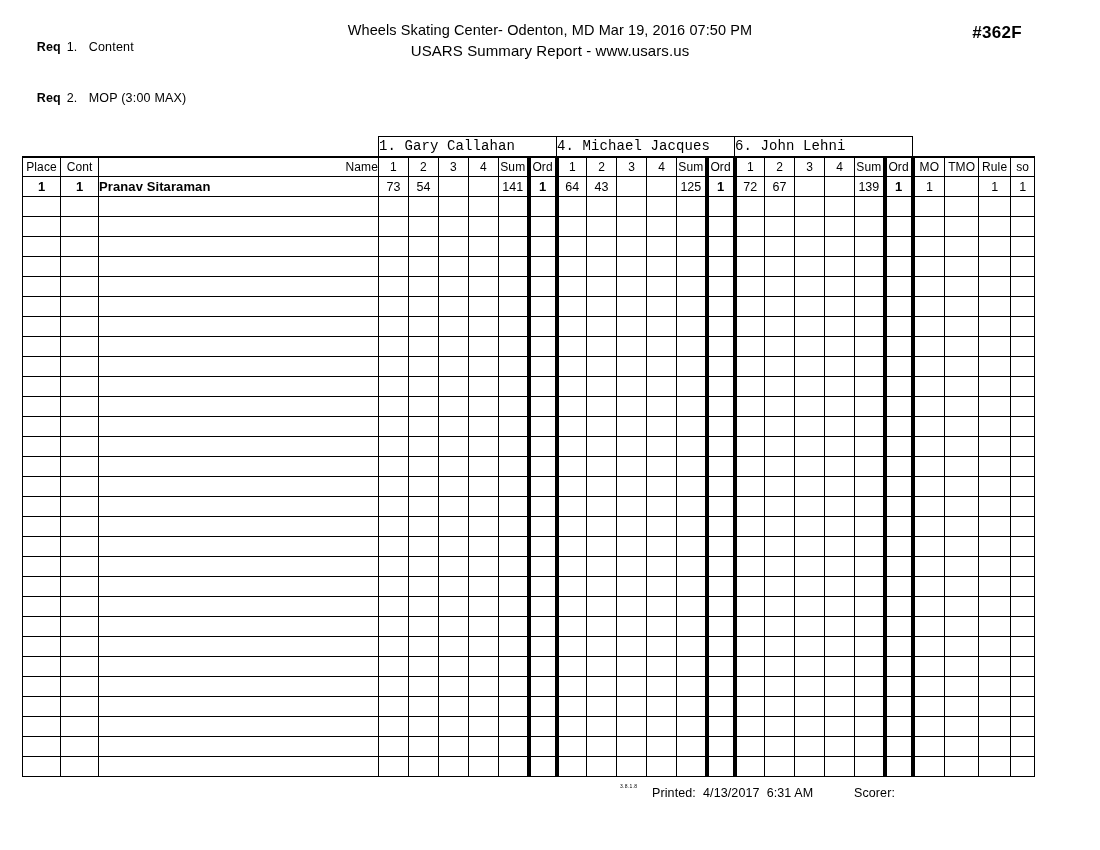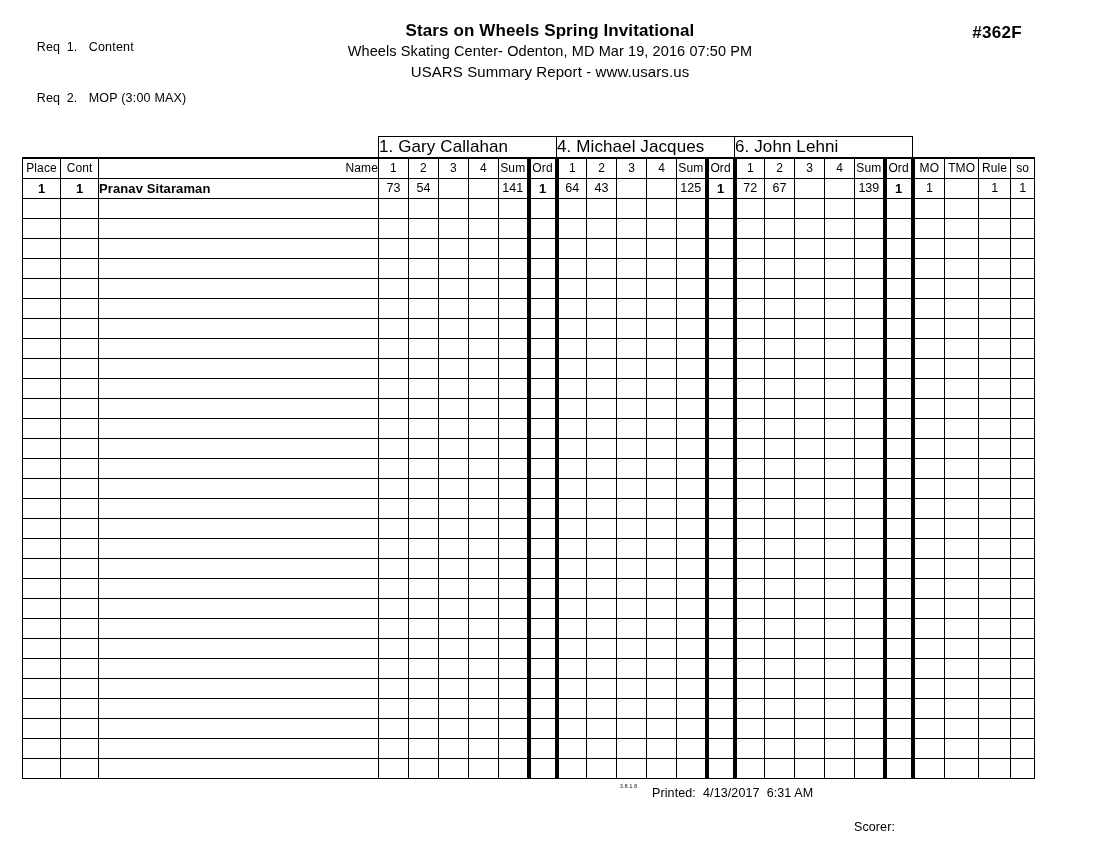--- a/index.html
+++ b/index.html
@@ -19,21 +19,21 @@
   
   #req-block {
     position: absolute;
     left: 22px;
     top: 22px;
     font-size: 12.5px;
     line-height: 17px;
     letter-spacing: 0.2px;
   }
   .req-line { white-space: pre; }
-  .req-lbl { display: inline-block; width: 30px; }
+  .req-lbl { display: inline-block; width: 30px; font-weight: bold; }
   .req-num { display: inline-block; width: 22px; }
 
   
   #title-block {
     position: absolute;
     left: 180px;
     top: 20px;
     width: 740px;
     text-align: center;
   }
@@ -87,25 +87,26 @@
     box-sizing: border-box;
     overflow: hidden;
     white-space: nowrap;
   }
   
   tr.judge-band td { height: 22px; border: none; }
   td.jb-gap { border: none !important; }
   td.jb-name {
     border: 1px solid #000 !important;
     border-bottom: none !important;
-    font-size: 17px;
+    font-size: 14px;
     text-align: left;
     padding-left: 6px;
     vertical-align: middle;
     letter-spacing: 0.1px;
+    font-family: Liberation Mono, monospace;
   }
   
   tr.head-row td {
     font-size: 12px;
     text-align: center;
     vertical-align: middle;
     letter-spacing: 0.1px;
   }
   tr.head-row td.col-name {
     text-align: right;
@@ -169,37 +170,35 @@
     top: 3px;
     white-space: pre;
     letter-spacing: 0.1px;
     margin-left: 8px;
   }
   #scorer-label {
     position: absolute;
     left: 832px;
     top: 3px;
     letter-spacing: 0.1px;
-    margin-top: 34px;
   }
 </style>
 </head>
 <body>
 
 <div id="req-block">
   <div class="req-line">
     <span class="req-lbl">Req</span><span class="req-num">1.</span><span>Content</span>
   </div>
   <div class="req-line">
     <span class="req-lbl">Req</span><span class="req-num">2.</span><span>MOP (3:00 MAX)</span>
   </div>
 </div>
 
 <div id="title-block">
-  <div id="event-title">Stars on Wheels Spring Invitational</div>
   <div id="venue-line">Wheels Skating Center- Odenton, MD  Mar 19, 2016  07:50 PM</div>
   <div id="report-line">USARS Summary Report - www.usars.us</div>
 </div>
 
 <div id="event-number">#362F</div>
 
 <table id="score-table">
   <colgroup>
     <col style="width:38px">
     <col style="width:38px">

